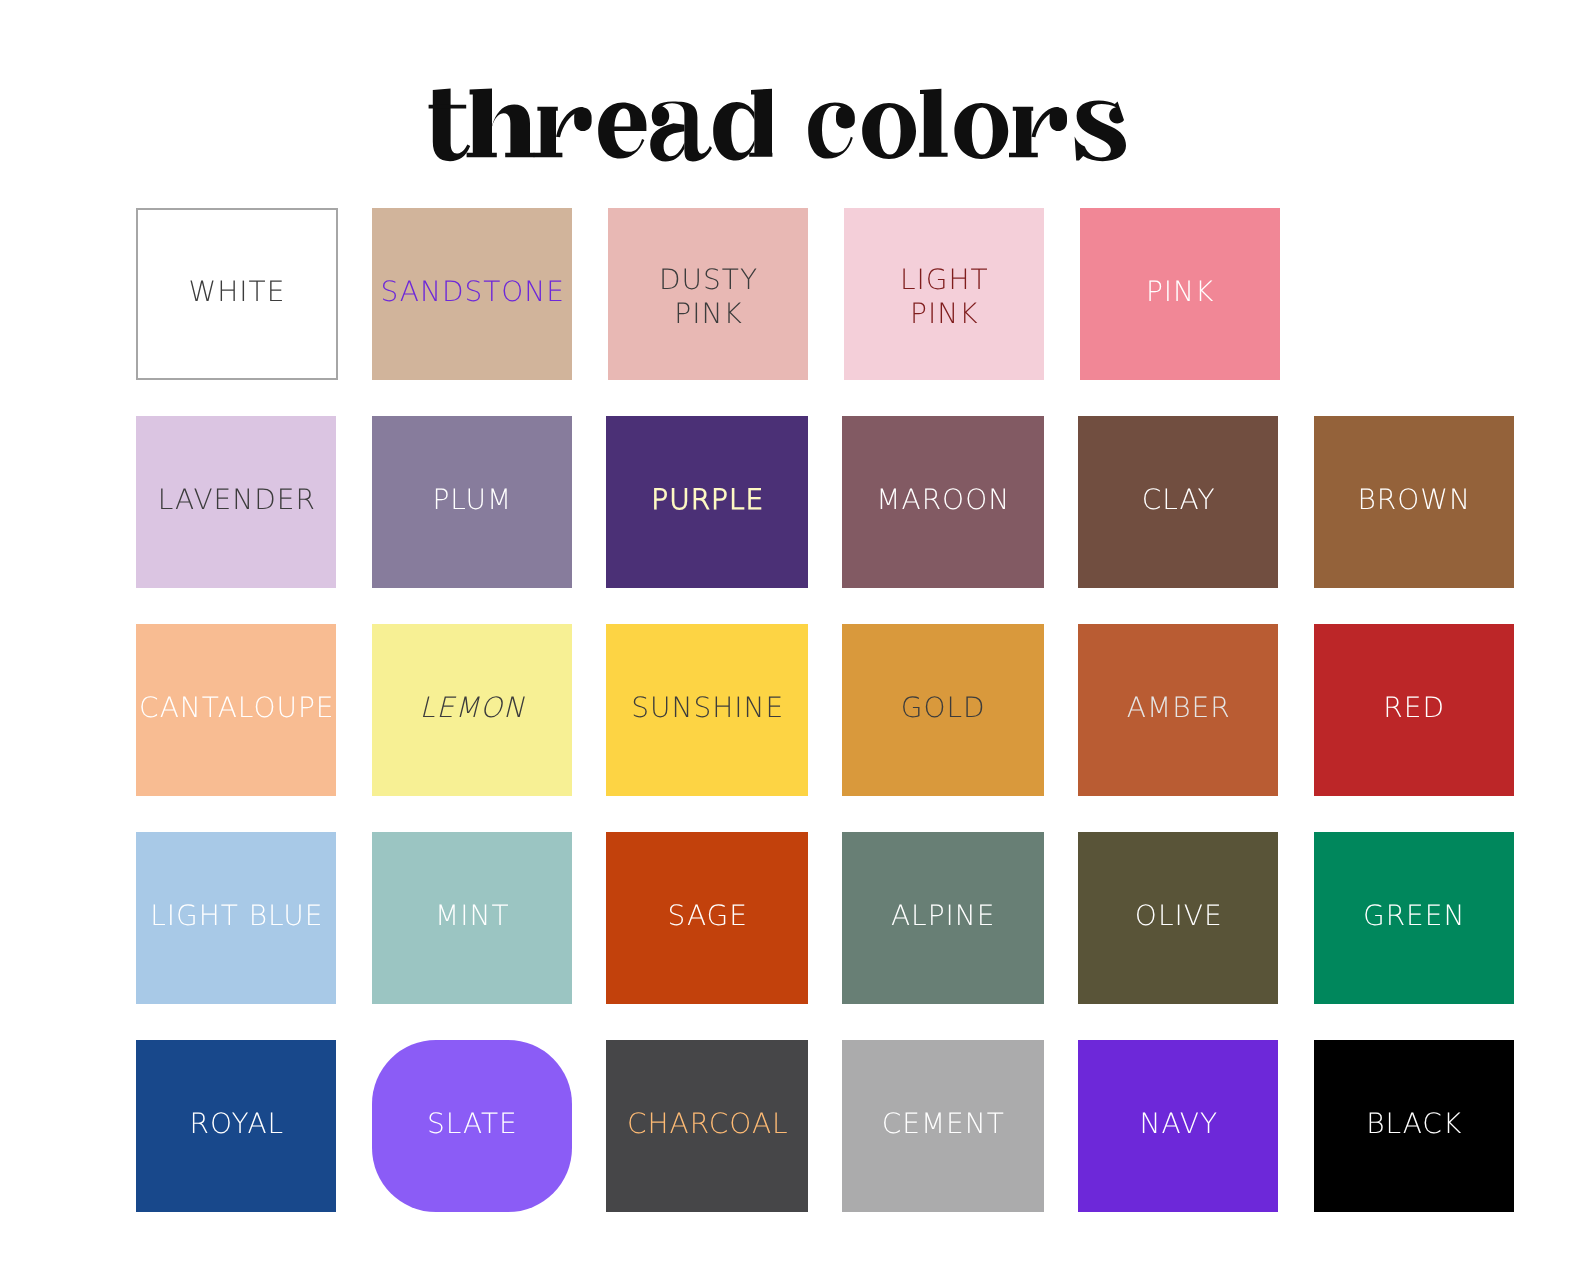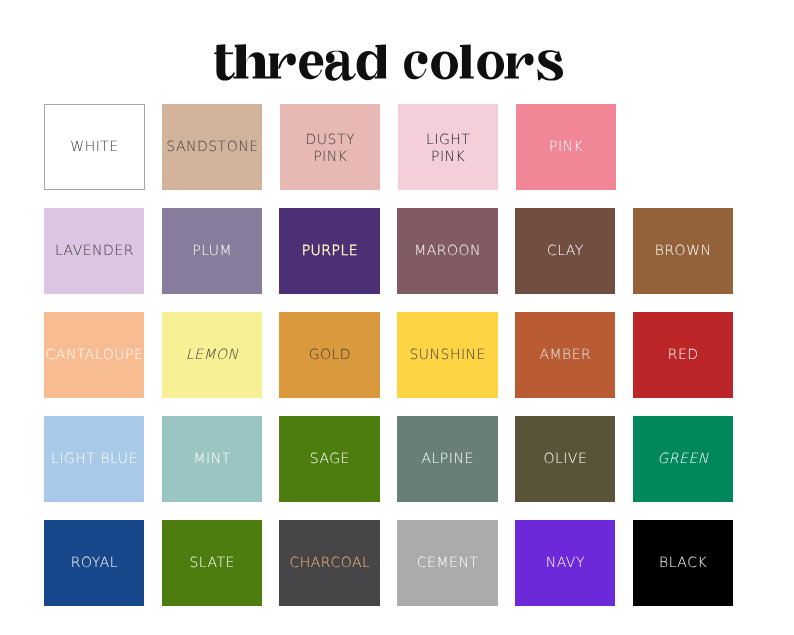--- a/index.html
+++ b/index.html
@@ -25,21 +25,21 @@
   #title-wrap {
     position: absolute;
     left: 0;
     top: 0;
     width: 794px;
     height: 100px;
   }
   #title-svg { display: block; position:absolute; left:0; top:0; }
   #swatch-grid {
     position: absolute;
-    left: 44px;
+    left: 68px;
     top: 104px;
     width: 689px;
   }
   .swatch-row {
     display: flex;
     gap: 17.4px;
     margin-bottom: 18.5px;
     height: 85.5px;
   }
   .swatch-row:last-child { margin-bottom: 0; }
@@ -173,27 +173,27 @@
 C538.3 52.7 542.8 50.2 549.4 50.2 C552.6 50.2 555.3 50.8 557.4 52.0 Z"></path>
 </g>
 </svg>
   </div>
   <div id="swatch-grid">
       <div class="swatch-row">
         <div class="swatch" style="background: rgb(255, 255, 255); border: 1px solid rgb(166, 166, 166);">
           <div class="swatch-label" style="color: rgb(60, 60, 60);">WHITE</div>
         </div>
         <div class="swatch" style="background: rgb(209, 180, 155);">
-          <div class="swatch-label" style="color: #404040;">SANDSTONE</div>
+          <div class="swatch-label" style="color: #6d28d9;">SANDSTONE</div>
         </div>
         <div class="swatch" style="background: rgb(232, 184, 180);">
           <div class="swatch-label two-line" style="color: rgb(60, 60, 60);"><div>DUSTY</div><div>PINK</div></div>
         </div>
         <div class="swatch" style="background: rgb(244, 207, 217);">
-          <div class="swatch-label two-line" style="color: #0f172a;"><div>LIGHT</div><div>PINK</div></div>
+          <div class="swatch-label two-line" style="color: #7f1d1d;"><div>LIGHT</div><div>PINK</div></div>
         </div>
         <div class="swatch" style="background: rgb(241, 135, 150);">
           <div class="swatch-label" style="color: rgb(255, 255, 255);">PINK</div>
         </div>
       </div>
       <div class="swatch-row">
         <div class="swatch" style="background: rgb(219, 197, 226);">
           <div class="swatch-label" style="color: rgb(60, 60, 60);">LAVENDER</div>
         </div>
         <div class="swatch" style="background: rgb(135, 124, 156);">
@@ -212,58 +212,58 @@
           <div class="swatch-label" style="color: rgb(255, 255, 255);">BROWN</div>
         </div>
       </div>
       <div class="swatch-row">
         <div class="swatch" style="background: rgb(248, 188, 146);">
           <div class="swatch-label" style="color: rgb(255, 255, 255);">CANTALOUPE</div>
         </div>
         <div class="swatch" style="background: rgb(247, 240, 148); font-style: italic;">
           <div class="swatch-label" style="color: rgb(60, 60, 60);">LEMON</div>
         </div>
+        <div class="swatch" style="background: rgb(253, 212, 68);">
+          <div class="swatch-label" style="color: rgb(60, 60, 60);">SUNSHINE</div>
+        </div>
         <div class="swatch" style="background: rgb(217, 153, 60);">
           <div class="swatch-label" style="color: rgb(60, 60, 60);">GOLD</div>
         </div>
-        <div class="swatch" style="background: rgb(253, 212, 68);">
-          <div class="swatch-label" style="color: rgb(60, 60, 60);">SUNSHINE</div>
-        </div>
         <div class="swatch" style="background: rgb(185, 92, 51);">
           <div class="swatch-label" style="color: #e5e5e5;">AMBER</div>
         </div>
         <div class="swatch" style="background: rgb(188, 38, 40);">
           <div class="swatch-label" style="color: rgb(255, 255, 255);">RED</div>
         </div>
       </div>
       <div class="swatch-row">
         <div class="swatch" style="background: rgb(168, 201, 231);">
           <div class="swatch-label" style="color: rgb(255, 255, 255);">LIGHT BLUE</div>
         </div>
         <div class="swatch" style="background: rgb(155, 197, 194);">
           <div class="swatch-label" style="color: rgb(255, 255, 255);">MINT</div>
         </div>
-        <div class="swatch" style="background: #4d7c0f;">
+        <div class="swatch" style="background: #c2410c;">
           <div class="swatch-label" style="color: rgb(255, 255, 255);">SAGE</div>
         </div>
         <div class="swatch" style="background: rgb(104, 127, 117);">
           <div class="swatch-label" style="color: rgb(255, 255, 255);">ALPINE</div>
         </div>
         <div class="swatch" style="background: rgb(89, 84, 56);">
           <div class="swatch-label" style="color: rgb(255, 255, 255);">OLIVE</div>
         </div>
         <div class="swatch" style="background: rgb(0, 135, 92);">
-          <div class="swatch-label" style="color: rgb(255, 255, 255); font-style: italic;">GREEN</div>
+          <div class="swatch-label" style="color: rgb(255, 255, 255);">GREEN</div>
         </div>
       </div>
       <div class="swatch-row">
         <div class="swatch" style="background: rgb(24, 72, 139); padding-left: 15px;">
           <div class="swatch-label" style="color: rgb(255, 255, 255);">ROYAL</div>
         </div>
-        <div class="swatch" style="background: #4d7c0f;">
+        <div class="swatch" style="background: #8b5cf6; border-radius: 32px;">
           <div class="swatch-label" style="color: rgb(255, 255, 255);">SLATE</div>
         </div>
         <div class="swatch" style="background: rgb(70, 70, 72);">
           <div class="swatch-label" style="color: #fdba74;">CHARCOAL</div>
         </div>
         <div class="swatch" style="background: rgb(171, 171, 172);">
           <div class="swatch-label" style="color: rgb(255, 255, 255);">CEMENT</div>
         </div>
         <div class="swatch" style="background: #6d28d9;">
           <div class="swatch-label" style="color: rgb(255, 255, 255);">NAVY</div>

